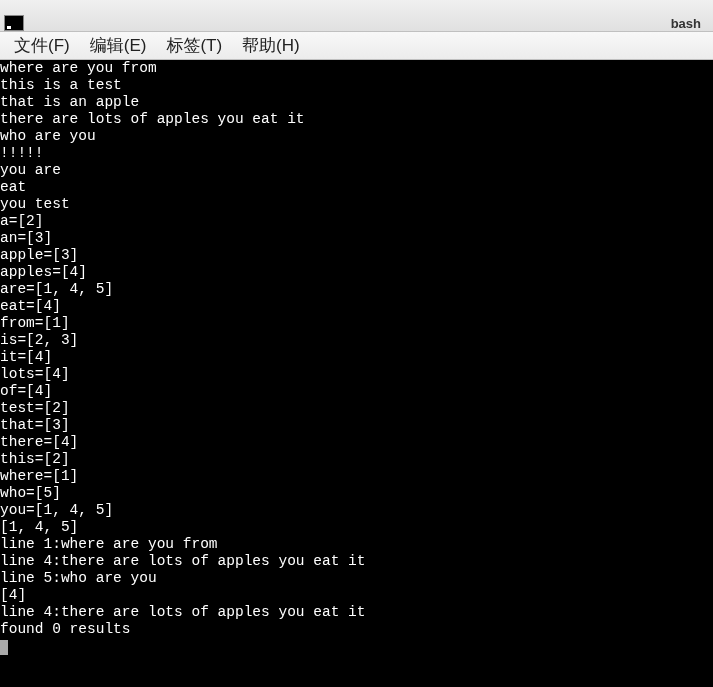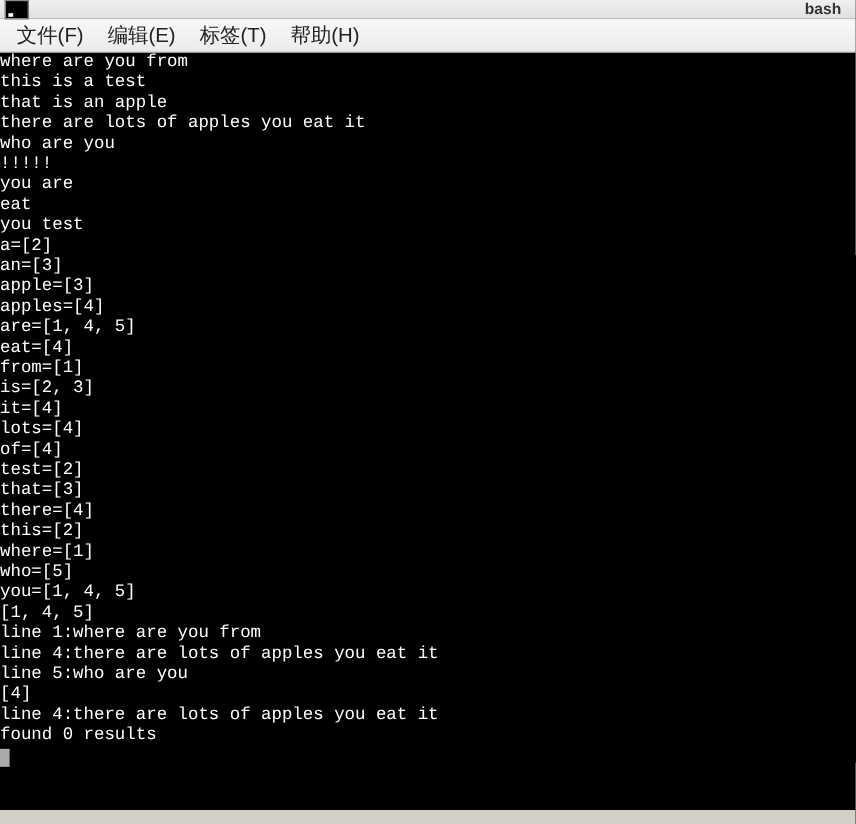--- a/index.html
+++ b/index.html
@@ -8,25 +8,25 @@
       box-sizing: border-box;
     }
     body {
       width: 713px;
       height: 687px;
       font-family: sans-serif;
       background: #d4d0c8;
       overflow: hidden;
     }
     .titlebar {
-      height: 16px;
+      height: 32px;
       background: linear-gradient(to bottom, #f0f0f0, #e0e0e0);
       border-bottom: 1px solid #c0c0c0;
       display: flex;
-      align-items: center;
+      align-items: flex-end;
       padding: 0 4px;
       justify-content: space-between;
     }
     .titlebar-left {
       display: flex;
       align-items: center;
     }
     .window-icon {
       width: 20px;
       height: 16px;

